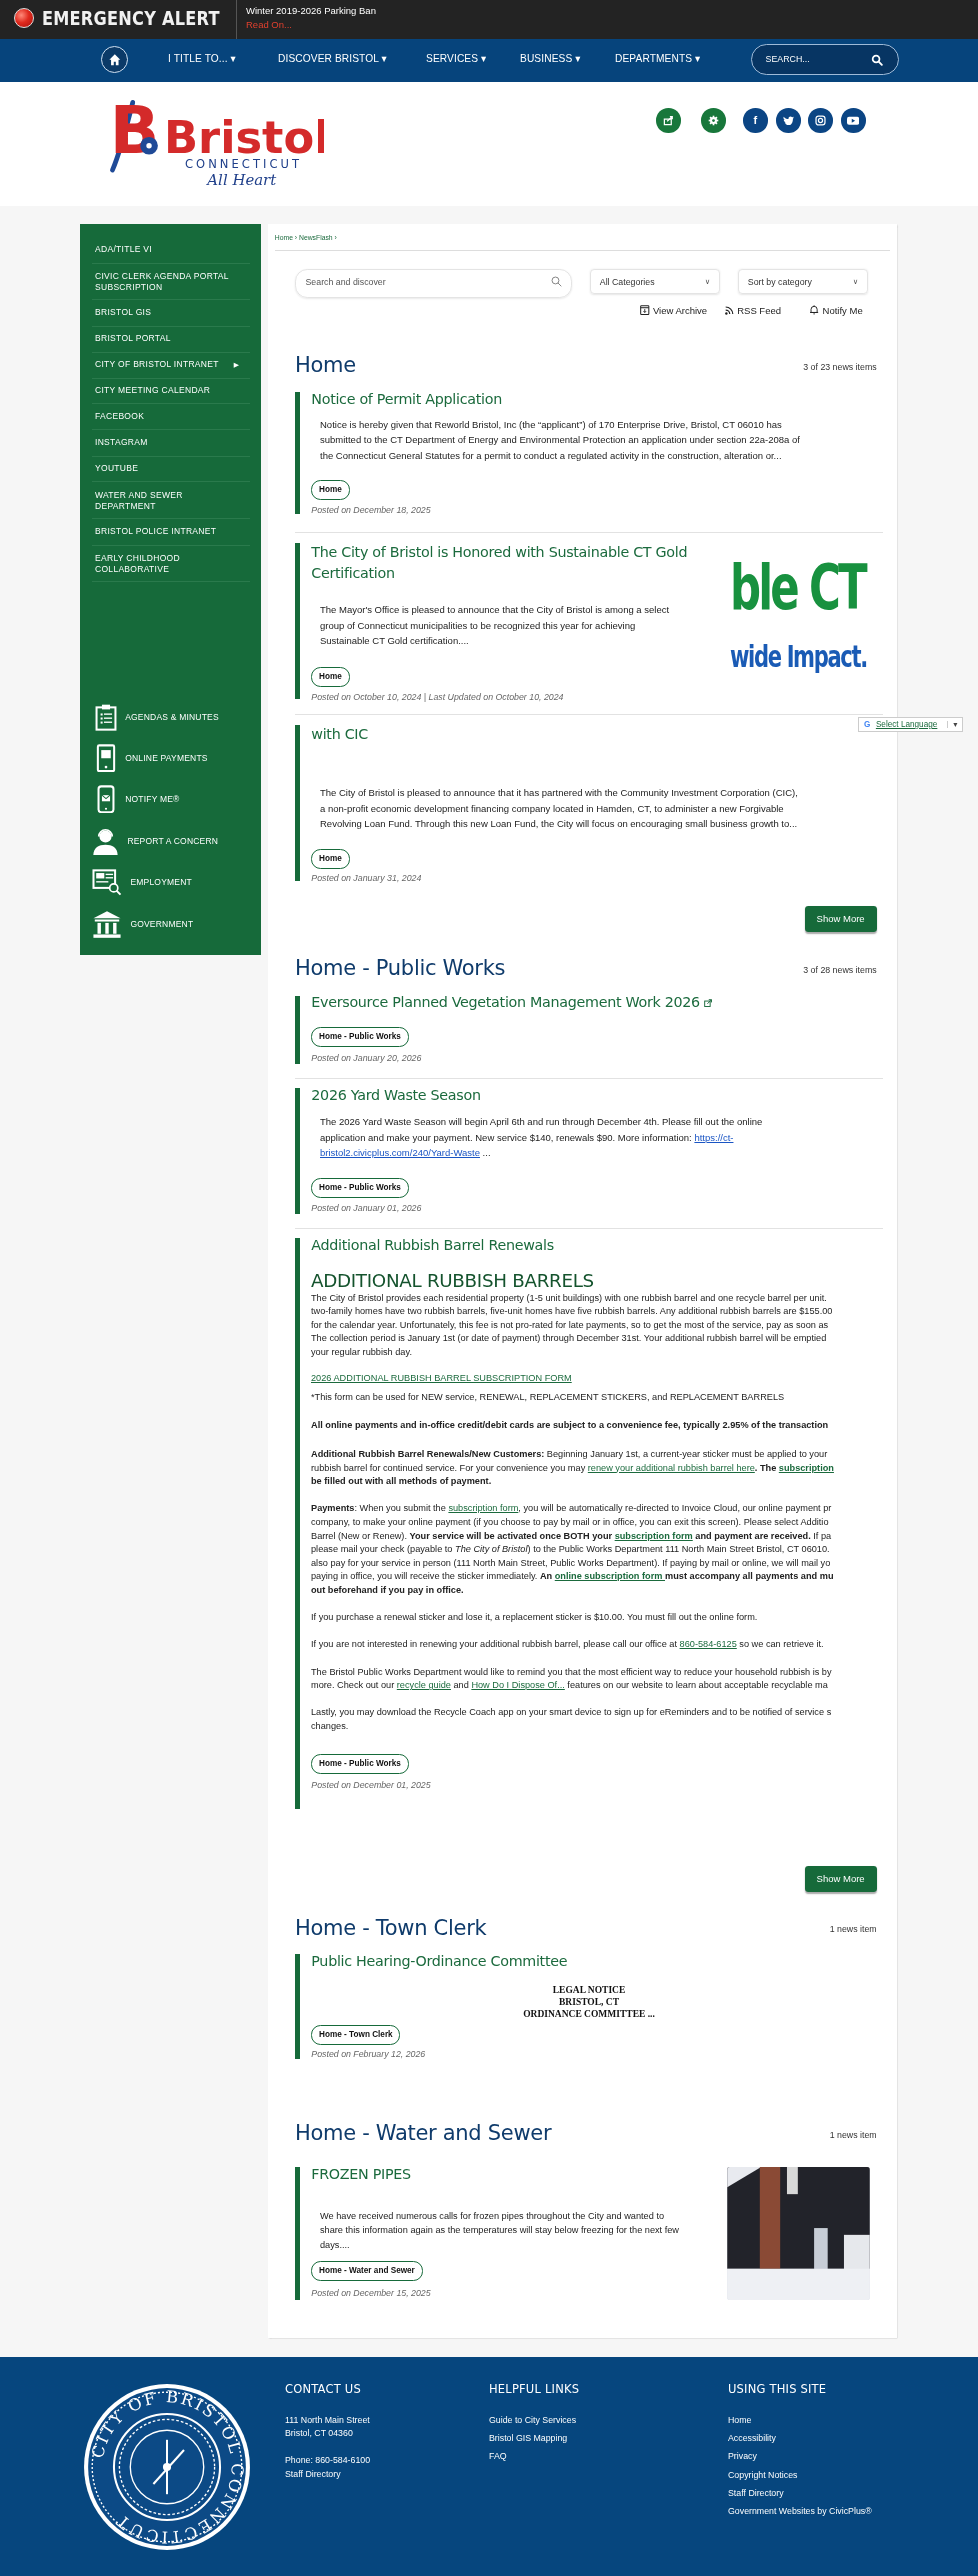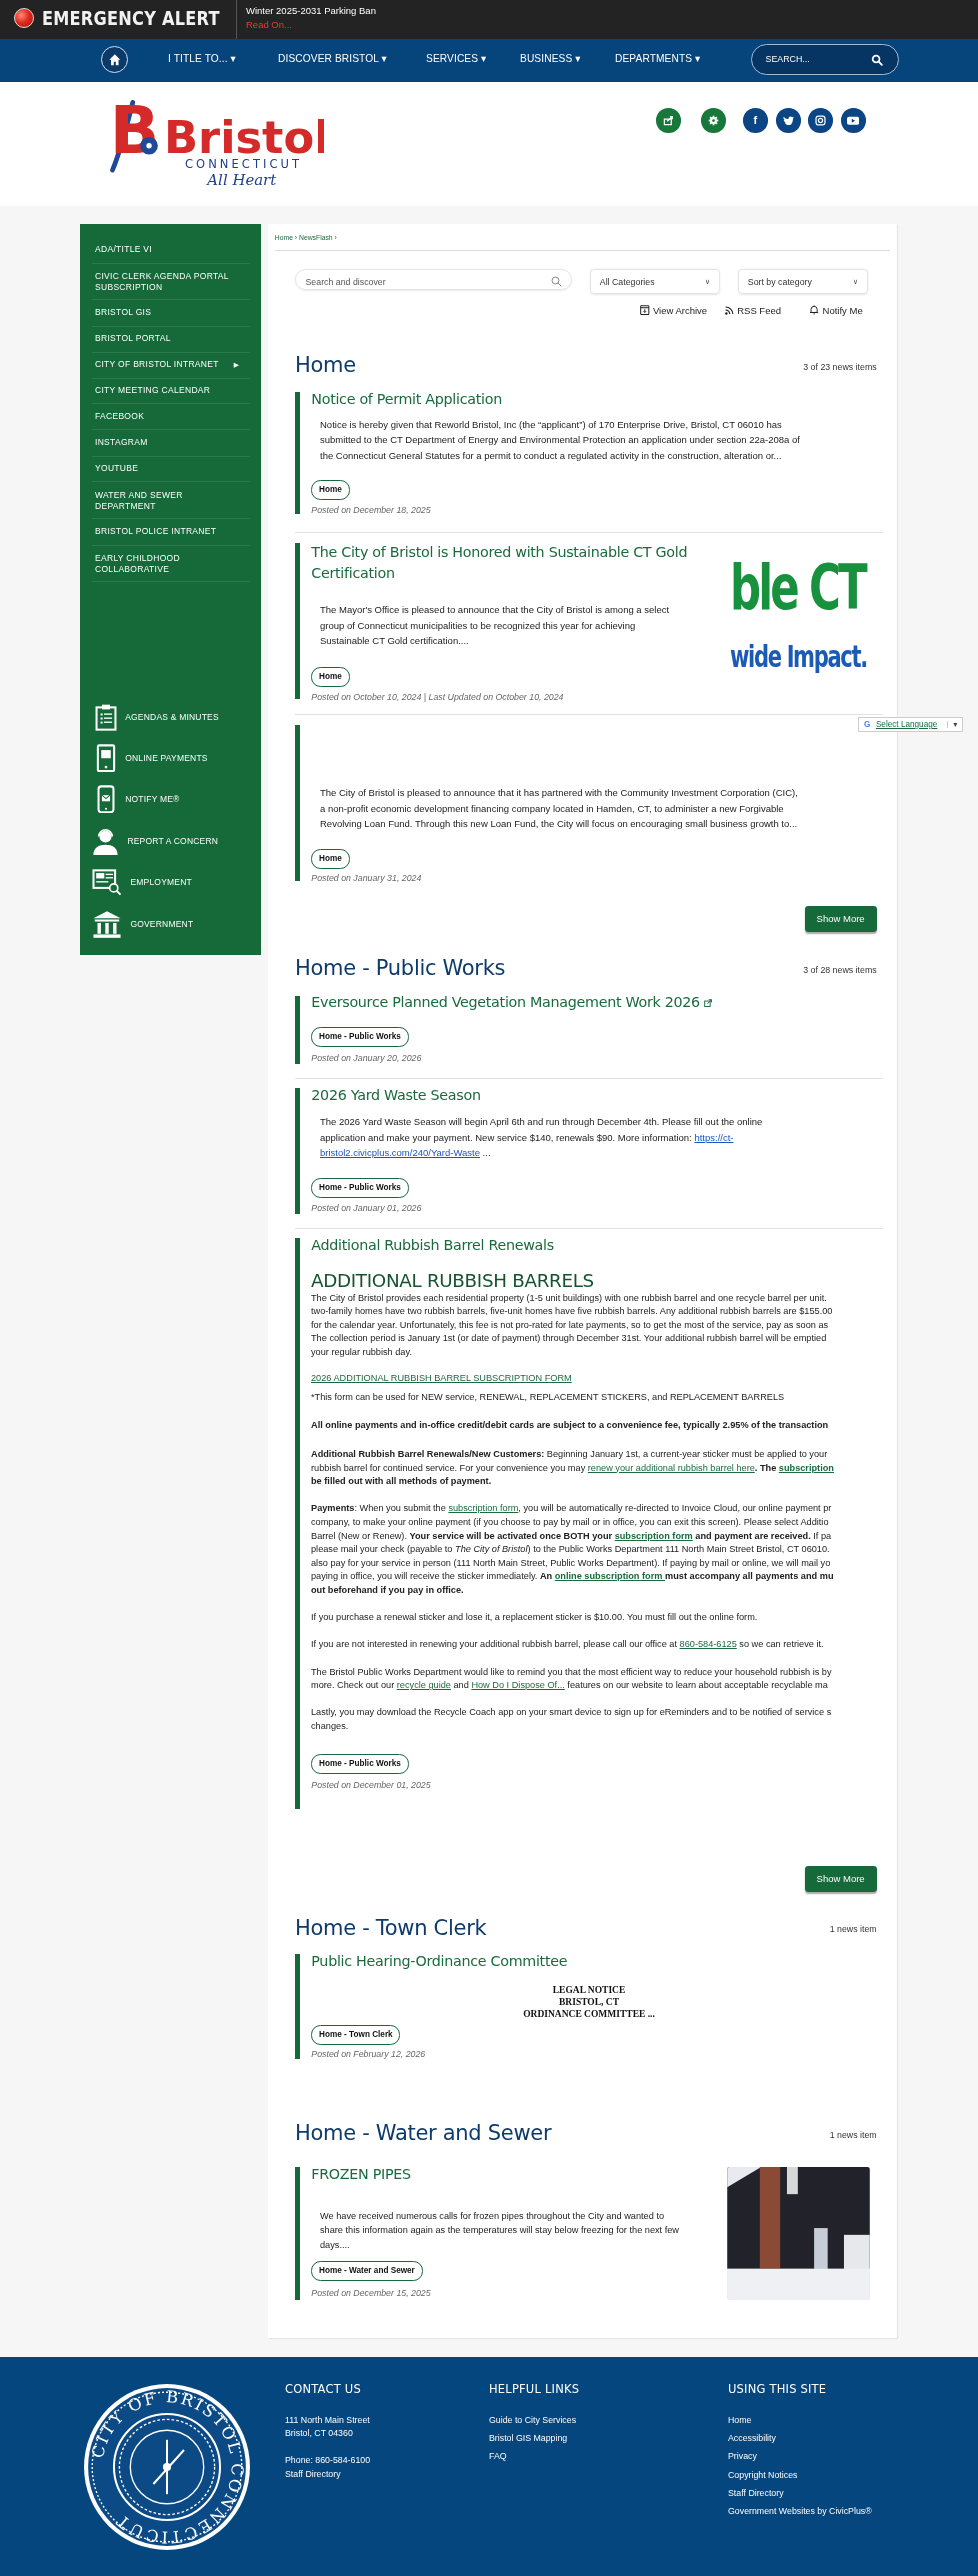--- a/index.html
+++ b/index.html
@@ -34,21 +34,21 @@
   .sidebar { position: absolute; left: 80px; top: 224px; width: 181px; height: 731px; background: #166a3a; }
   .side-item { position: absolute; left: 15px; width: 151px; color: #fff; font-size: 8.5px; line-height: 11px; letter-spacing: 0.3px; text-transform: uppercase; }
   .side-sep { position: absolute; left: 12.2px; width: 158px; height: 0.7px; background: #2a7a4c; }
   .side-arrow { position: absolute; right: 6.8px; font-size: 6.8px; }
   .side-icon-item { position: absolute; left: 15px; width: 156px; height: 34px; display: flex; align-items: center; color: #fff; font-size: 8.5px; letter-spacing: 0.2px; }
   .side-icon-item svg { flex: none; margin-right: 8.2px; }
 
   .main { position: absolute; left: 268px; top: 224px; width: 629px; height: 2114px; background: #fff; box-shadow: 0.7px 1.4px 1.4px #aaa; }
   .crumb { position: absolute; left: 6.8px; top: 9.5px; font-size: 6.8px; color: #1b6a3d; }
   .crumb-line { position: absolute; left: 6.8px; top: 26px; width: 615px; height: 0.7px; background: #ddd; }
-  .search { position: absolute; left: 27px; top: 45px; width: 277px; height: 21px; border: 0.7px solid #e4e4e4; border-radius: 12.2px; box-shadow: 0 0.7px 2px #e6e6e6; }
+  .search { position: absolute; left: 27px; top: 45px; width: 277px; height: 29px; border: 0.7px solid #e4e4e4; border-radius: 12.2px; box-shadow: 0 0.7px 2px #e6e6e6; }
   .search-ph { position: absolute; left: 9.5px; top: 6.8px; font-size: 8.8px; color: #555; }
   .search-ico { position: absolute; right: 9.5px; top: 6.1px; }
   .select { position: absolute; top: 45px; height: 24.5px; border: 0.7px solid #e4e4e4; border-radius: 4.1px; box-shadow: 0 0.7px 2px #e6e6e6; }
   .select-txt { position: absolute; left: 8.8px; top: 6.8px; font-size: 8.8px; color: #333; }
   .select-chev { position: absolute; right: 8.8px; top: 6.8px; font-size: 7.5px; color: #555; }
   .tools { position: absolute; top: 81px; font-size: 9.5px; color: #222; display: flex; align-items: center; }
   .tools svg { margin-right: 3.4px; }
 
   .section-title { position: absolute; left: 27px; font-size: 21px; color: #0f3b6b; font-family: "DejaVu Sans", sans-serif; font-weight: normal; letter-spacing: -0.3px; }
   .section-count { position: absolute; right: 20.4px; font-size: 8.8px; color: #333; }
@@ -80,21 +80,21 @@
 </style>
 </head>
 <body>
 
 <div class="alert-bar">
   <div class="alert-badge">
     <div class="alert-dot"></div>
     <div class="alert-title">EMERGENCY ALERT</div>
   </div>
   <div class="alert-divider"></div>
-  <div class="alert-msg">Winter 2025-2031 Parking Ban</div>
+  <div class="alert-msg">Winter 2019-2026 Parking Ban</div>
   <a class="alert-read" href="#">Read On...</a>
 </div>
 
 <div class="nav">
   <div class="nav-home">
     <svg width="13.6" height="13.6" viewBox="0 0 20 20">
         <path d="M10 2 L18 10 L15.5 10 L15.5 18 L11.5 18 L11.5 13 L8.5 13 L8.5 18 L4.5 18 L4.5 10 L2 10 Z" fill="#fff"></path>
       </svg>
   </div>
   <div class="nav-item" style="left:168px">I TITLE TO... ▾</div>
@@ -340,20 +340,21 @@
     <div class="banner-img" style="left:435px;top:8.2px;width:147px;height:122px">
       <div style="position:absolute;left:0;top:0;font-family:'DejaVu Sans',sans-serif;font-weight:bold;font-size:62px;color:#18913f;letter-spacing:-4.1px;transform:scaleX(0.7);transform-origin:left top;white-space:nowrap">ble CT</div>
       <div style="position:absolute;left:0;top:87px;font-family:'DejaVu Sans',sans-serif;font-weight:bold;font-size:31px;color:#1a5bb5;letter-spacing:-2px;transform:scaleX(0.68);transform-origin:left top;white-space:nowrap">wide Impact.</div>
     </div>
   </div>
   <div class="item-sep" style="top:490px"></div>
 
   <div class="item" style="top:501px;height:156px">
     <div class="item-bar" style="height:156px"></div>
     <a class="item-title" href="#" style="top:-1.4px;text-decoration:none;white-space:nowrap">
+      <div>with CIC</div>
     </a>
     <div class="item-body" style="top:60px;white-space:nowrap">
       <div>The City of Bristol is pleased to announce that it has partnered with the Community Investment Corporation (CIC),</div>
       <div>a non-profit economic development financing company located in Hamden, CT, to administer a new Forgivable</div>
       <div>Revolving Loan Fund. Through this new Loan Fund, the City will focus on encouraging small business growth to...</div>
     </div>
     <div class="tag" style="top:124px">Home</div>
     <div class="posted" style="top:148px">Posted on January 31, 2024</div>
   </div>
 

